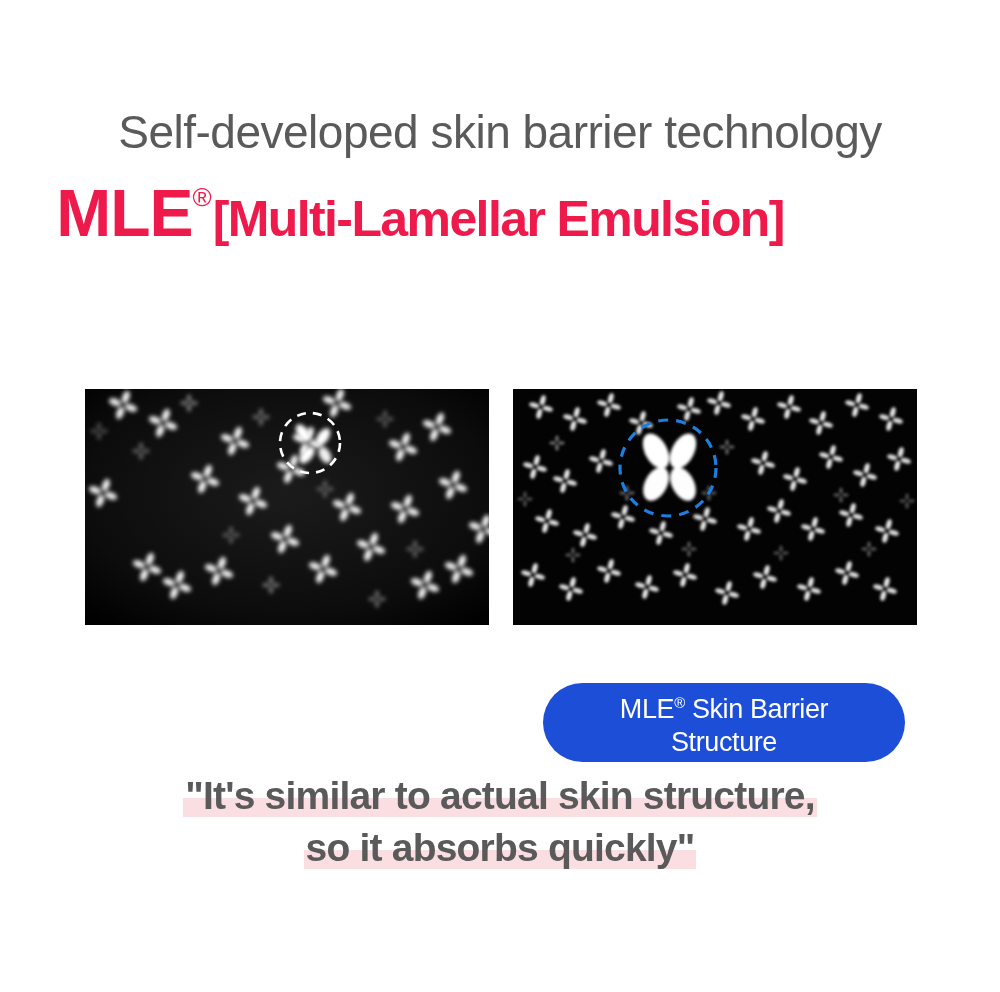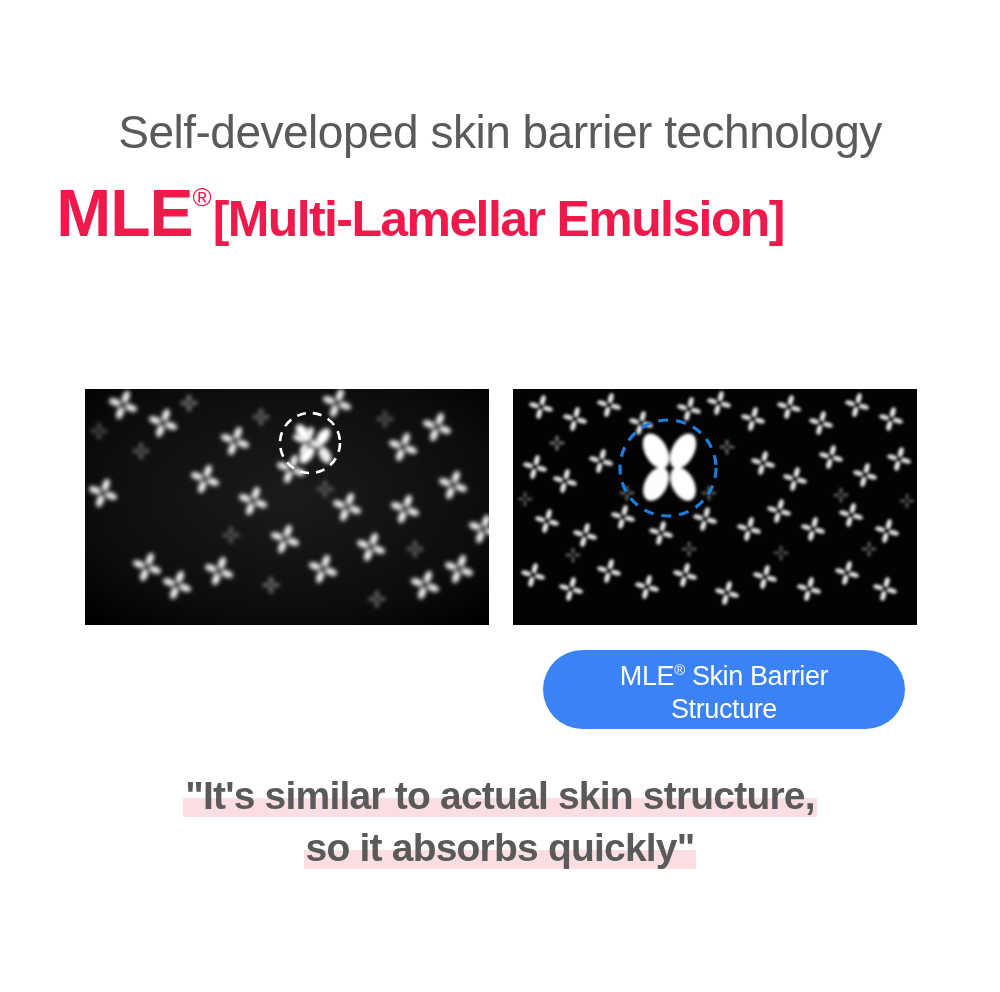--- a/index.html
+++ b/index.html
@@ -109,25 +109,25 @@
 
   .pill-left {
     top: 650px;
     left: 82px;
     width: 418px;
     height: 79px;
     background: #666666;
   }
 
   .pill-right {
-    top: 650px;
+    top: 683px;
     left: 543px;
     width: 362px;
     height: 79px;
-    background: #3b82f6;
+    background: #1d4ed8;
   }
 
   .pill-reg {
     font-size: 15px;
     vertical-align: 10px;
   }
 
   
   .quote {
     position: absolute;

